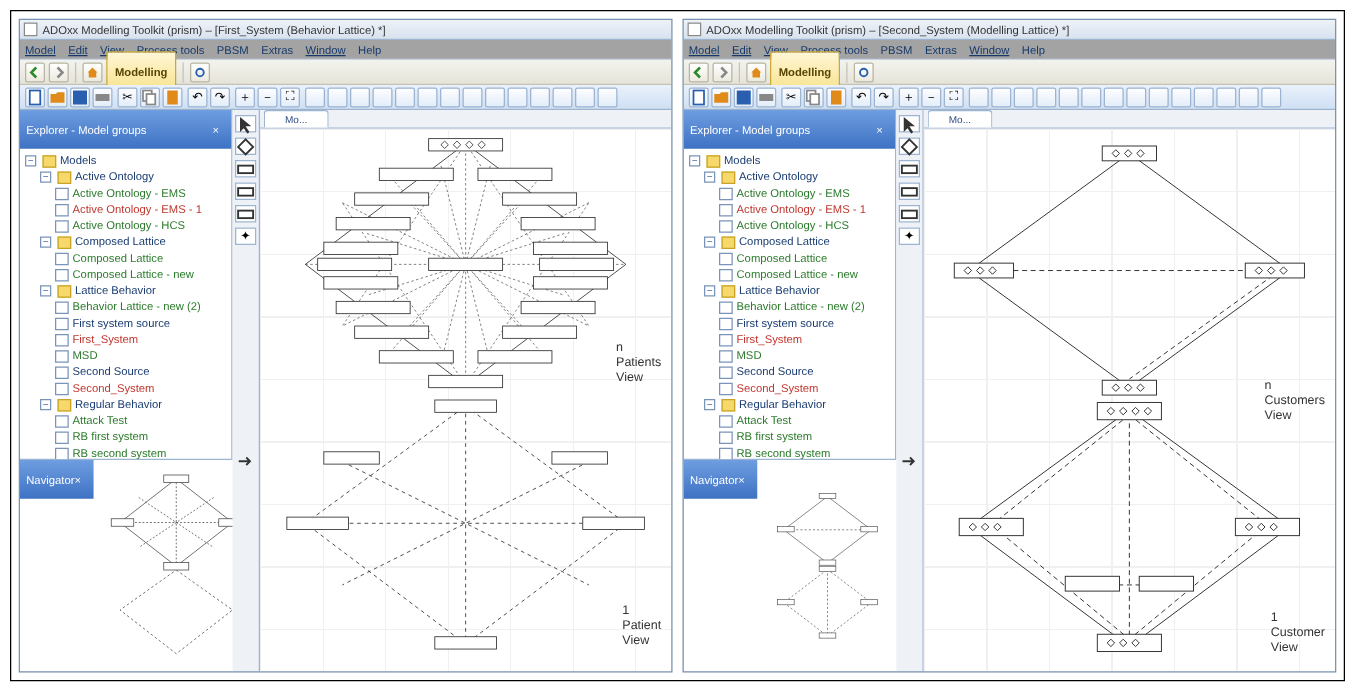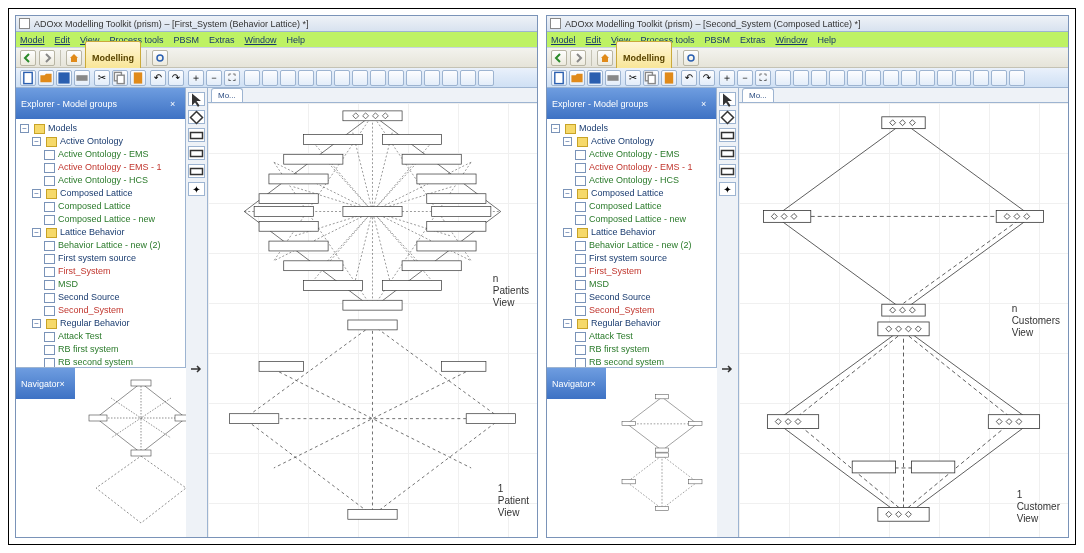--- a/index.html
+++ b/index.html
@@ -37,21 +37,21 @@
     font-size: 9px;
     color: #333;
   }
   .titlebar .app-icon {
     width: 11px; height: 11px;
     background: #fff; border:1px solid #888;
     display:inline-block;
   }
   .menubar {
     height: 16px;
-    background: #bef264;
+    background: #a3a3a3;
     border-bottom: 1px solid #c7d3e3;
     display: flex;
     align-items: center;
     padding: 0 4px;
     gap: 10px;
     font-size: 9px;
     color: #173a6b;
   }
   .menubar span { cursor: default; }
   .menubar .ul { text-decoration: underline; }
@@ -165,21 +165,21 @@
   }
   .canvas-col {
     flex:1; background:#fff; position:relative; overflow:hidden;
   }
   .canvas-tabs {
     height:15px; background:#eef2f7;
     border-bottom:1px solid #9db4d1;
     display:flex; align-items:flex-end; padding-left:3px;
   }
   .tab {
-    height:14px; padding:0 6px;
+    height:14px; padding:0 16px;
     background:#fff;
     border:1px solid #9db4d1; border-bottom:none;
     font-size:8px; color:#2b4c82;
     border-radius:3px 3px 0 0;
     display:flex;align-items:center;
   }
   .canvas {
     position:absolute; top:15px; left:0; right:0; bottom:0;
     background:
       repeating-linear-gradient(#f0f0f0 0,#f0f0f0 1px,transparent 1px,transparent 50px),
@@ -595,21 +595,21 @@
 View</div>
         </div>
       </div>
     </div>
   </div>
 
   <div class="app-window">
     <div class="titlebar">
       <span class="app-icon"></span>
       <span>
-        <span>ADOxx Modelling Toolkit (prism)</span> – <span>[Second_System (Composed Lattice) *]</span>
+        <span>ADOxx Modelling Toolkit (prism)</span> – <span>[Second_System (Modelling Lattice) *]</span>
       </span>
     </div>
     <div class="menubar">
       <span><span class="ul">Model</span></span>
       <span><span class="ul">Edit</span></span>
       <span><span class="ul">View</span></span>
       <span><span>Process tools</span></span>
       <span><span>PBSM</span></span>
       <span><span>Extras</span></span>
       <span><span class="ul">Window</span></span>

